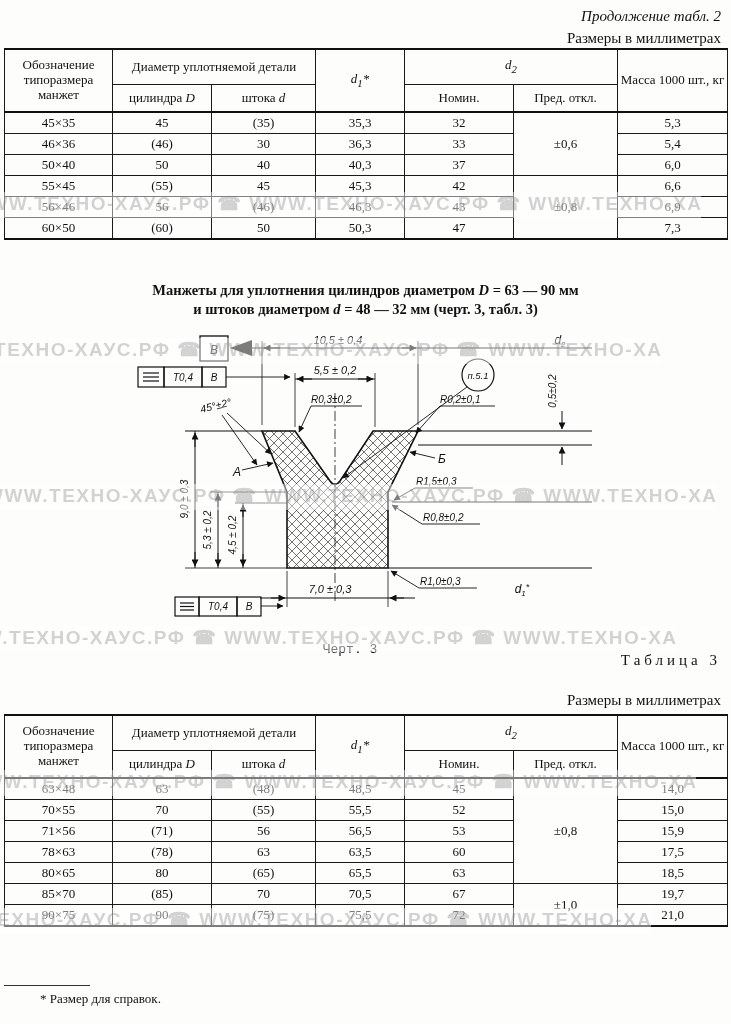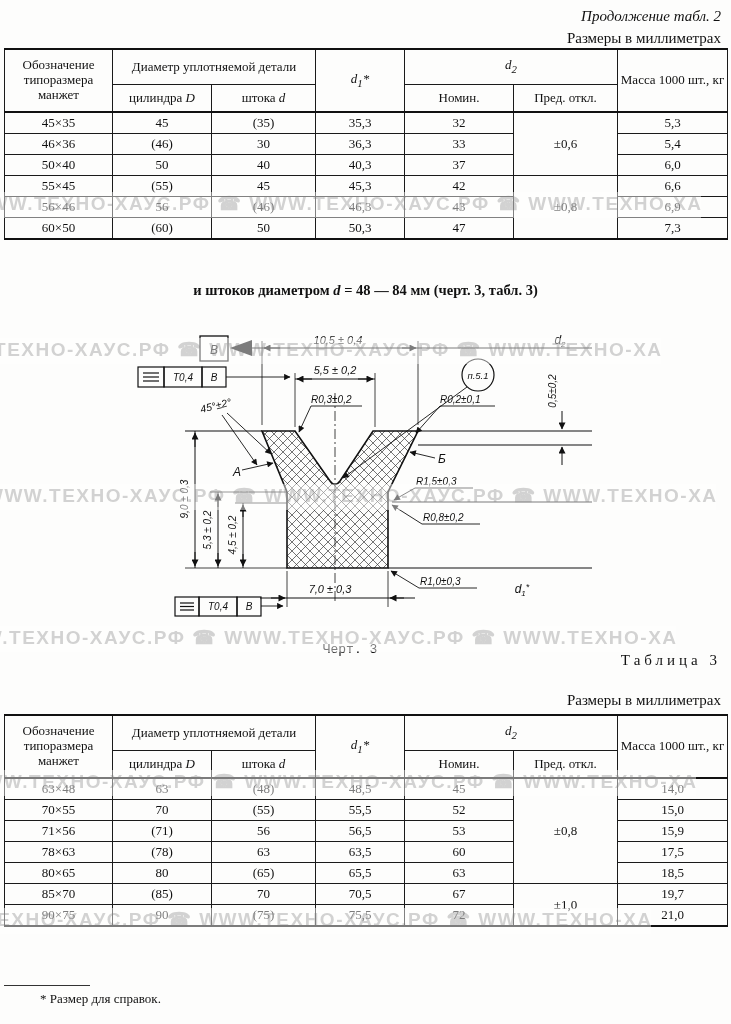--- a/index.html
+++ b/index.html
@@ -118,21 +118,22 @@
         <td>(60)</td>
         <td>50</td>
         <td>50,3</td>
         <td>47</td>
         <td>7,3</td>
       </tr>
     </tbody>
   </table>
 
   <div class="title" style="top:281px;">
-    <div><span>и штоков диаметром </span><i>d</i><span> = 48 — 84 мм (черт. 3, табл. 3)</span></div>
+    <div><span>Манжеты для уплотнения цилиндров диаметром </span><i>D</i><span> = 63 — 90 мм</span></div>
+    <div><span>и штоков диаметром </span><i>d</i><span> = 48 — 32 мм (черт. 3, табл. 3)</span></div>
   </div>
 
   <div class="svg-wrap">
   <svg width="470" height="310" viewBox="0 0 470 310">
     <defs>
       <pattern id="xhatch" width="9" height="9" patternUnits="userSpaceOnUse">
         <path d="M0,9 L9,0 M0,0 L9,9" stroke="#3a3a3a" stroke-width="0.7"></path>
       </pattern>
       <marker id="arr" viewBox="0 0 10 10" refX="9.3" refY="5" markerWidth="10" markerHeight="7" orient="auto">
         <path d="M0,0 L10,5 L0,10 z" fill="#111"></path>

